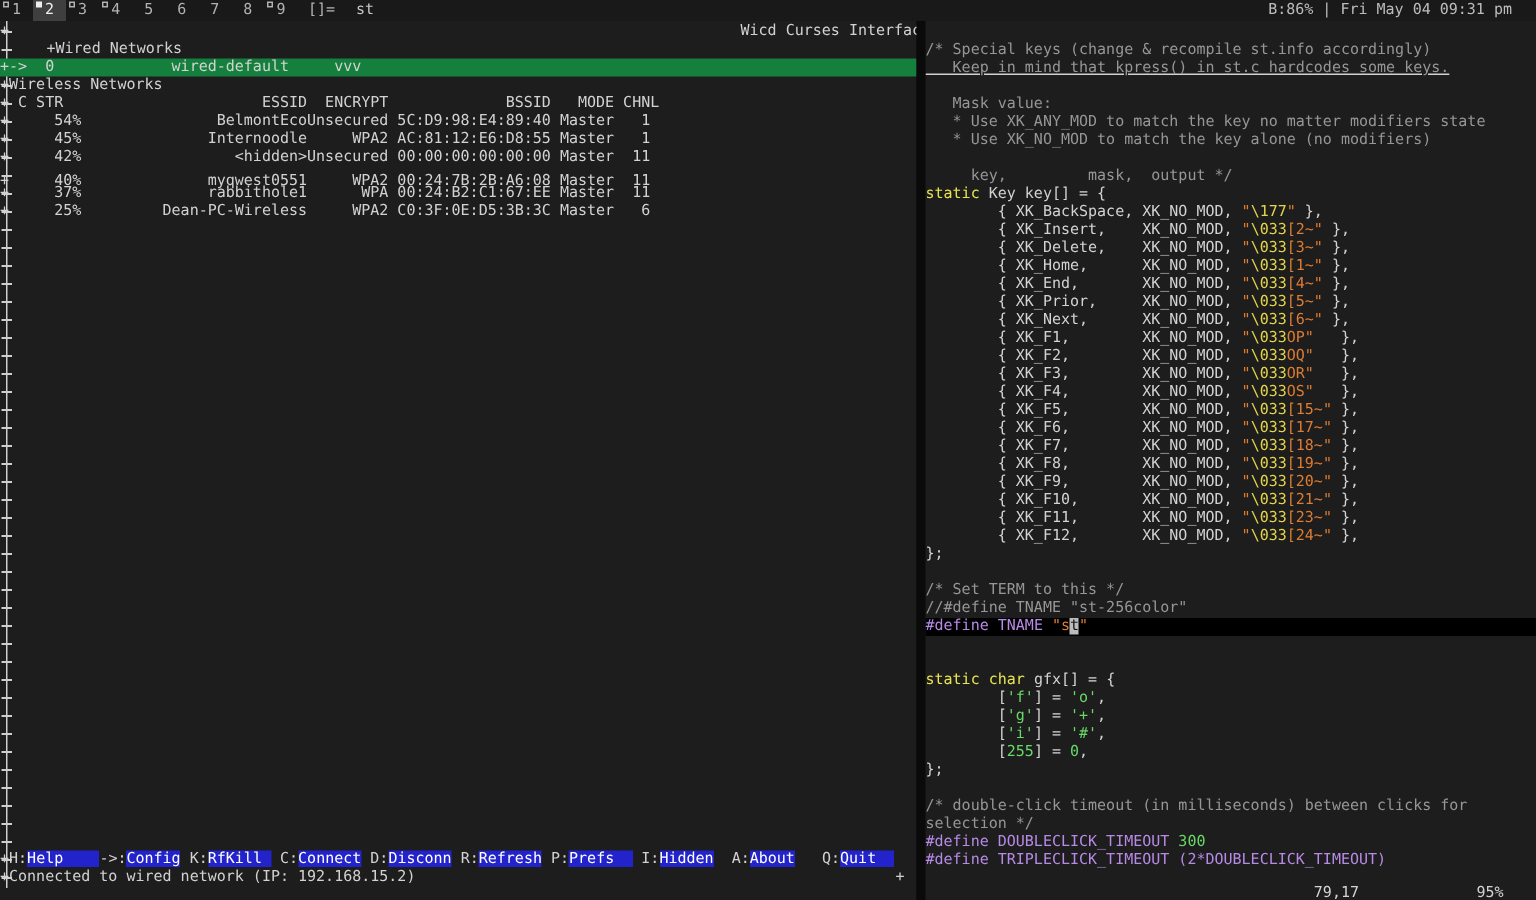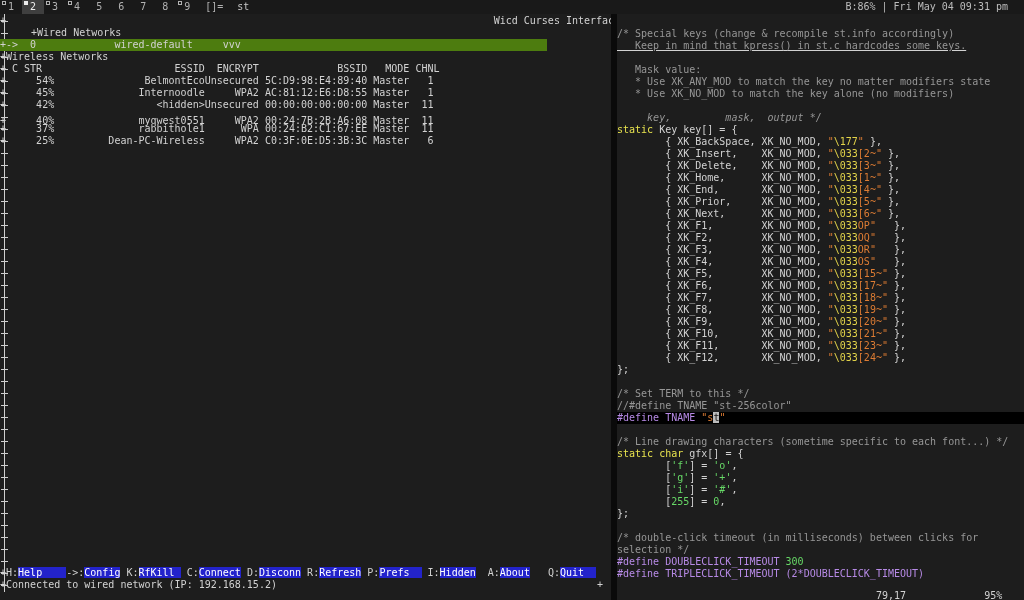--- a/index.html
+++ b/index.html
@@ -29,21 +29,21 @@
 
   pre.line{position:absolute;left:0;font-size:10px;line-height:12px;height:12px;
            white-space:pre;color:#d2d2d2;z-index:2}
   
   .vline{position:absolute;left:4px;top:0;bottom:8px;width:1px;background:#cfcfcf;z-index:1}
   .ticks{position:absolute;left:1px;top:0;bottom:8px;width:7px;z-index:1;
          background:repeating-linear-gradient(to bottom,transparent 0 7px,#cfcfcf 7px 8px,transparent 8px 12px)}
 
   .blue{color:#6c6cf2}
   .red{color:#e04040}
-  .greenrow{background:#4d7c0f;color:#042a04;width:547px}
+  .greenrow{background:#15803d;color:#042a04;width:611px}
   .bluebg{background:#2323cb;color:#ffffff}
 
   
   .cm{color:#969696}
   .tx{color:#d2d2d2}
   .kw{color:#e8e34e}
   .esc{color:#e3d44a}
   .str{color:#dd7c33}
   .pp{color:#b78ae6}
   .num{color:#67d967}
@@ -92,21 +92,21 @@
     </div>
 
   <div id="divider"></div>
 
   <div id="right" class="pane">
       <pre class="line" style="top: 14px;"><span class="cm">/* Special keys (change &amp; recompile st.info accordingly)</span></pre>
       <pre class="line" style="top: 26px; text-decoration: underline;"><span class="cm">   Keep in mind that kpress() in st.c hardcodes some keys.</span></pre>
       <pre class="line" style="top: 50px;"><span class="cm">   Mask value:</span></pre>
       <pre class="line" style="top: 62px;"><span class="cm">   * Use XK_ANY_MOD to match the key no matter modifiers state</span></pre>
       <pre class="line" style="top: 74px;"><span class="cm">   * Use XK_NO_MOD to match the key alone (no modifiers)</span></pre>
-      <pre class="line" style="top: 98px; font-style: italic;"><span class="cm">     key,         mask,  output */</span></pre>
+      <pre class="line" style="top: 98px;"><span class="cm">     key,         mask,  output */</span></pre>
       <pre class="line" style="top: 110px;"><span class="kw">static</span><span class="tx"> Key key[] = {</span></pre>
       <pre class="line" style="top: 122px;"><span class="tx">        { XK_BackSpace, XK_NO_MOD, </span><span class="str">"</span><span class="esc">\177</span><span class="str">"</span><span class="tx"> },</span></pre>
       <pre class="line" style="top: 134px;"><span class="tx">        { XK_Insert,    XK_NO_MOD, </span><span class="str">"</span><span class="esc">\033</span><span class="str">[2~"</span><span class="tx"> },</span></pre>
       <pre class="line" style="top: 146px;"><span class="tx">        { XK_Delete,    XK_NO_MOD, </span><span class="str">"</span><span class="esc">\033</span><span class="str">[3~"</span><span class="tx"> },</span></pre>
       <pre class="line" style="top: 158px;"><span class="tx">        { XK_Home,      XK_NO_MOD, </span><span class="str">"</span><span class="esc">\033</span><span class="str">[1~"</span><span class="tx"> },</span></pre>
       <pre class="line" style="top: 170px;"><span class="tx">        { XK_End,       XK_NO_MOD, </span><span class="str">"</span><span class="esc">\033</span><span class="str">[4~"</span><span class="tx"> },</span></pre>
       <pre class="line" style="top: 182px;"><span class="tx">        { XK_Prior,     XK_NO_MOD, </span><span class="str">"</span><span class="esc">\033</span><span class="str">[5~"</span><span class="tx"> },</span></pre>
       <pre class="line" style="top: 194px;"><span class="tx">        { XK_Next,      XK_NO_MOD, </span><span class="str">"</span><span class="esc">\033</span><span class="str">[6~"</span><span class="tx"> },</span></pre>
       <pre class="line" style="top: 206px;"><span class="tx">        { XK_F1,        XK_NO_MOD, </span><span class="str">"</span><span class="esc">\033</span><span class="str">OP"</span><span class="tx">   },</span></pre>
       <pre class="line" style="top: 218px;"><span class="tx">        { XK_F2,        XK_NO_MOD, </span><span class="str">"</span><span class="esc">\033</span><span class="str">OQ"</span><span class="tx">   },</span></pre>
@@ -118,21 +118,20 @@
       <pre class="line" style="top: 290px;"><span class="tx">        { XK_F8,        XK_NO_MOD, </span><span class="str">"</span><span class="esc">\033</span><span class="str">[19~"</span><span class="tx"> },</span></pre>
       <pre class="line" style="top: 302px;"><span class="tx">        { XK_F9,        XK_NO_MOD, </span><span class="str">"</span><span class="esc">\033</span><span class="str">[20~"</span><span class="tx"> },</span></pre>
       <pre class="line" style="top: 314px;"><span class="tx">        { XK_F10,       XK_NO_MOD, </span><span class="str">"</span><span class="esc">\033</span><span class="str">[21~"</span><span class="tx"> },</span></pre>
       <pre class="line" style="top: 326px;"><span class="tx">        { XK_F11,       XK_NO_MOD, </span><span class="str">"</span><span class="esc">\033</span><span class="str">[23~"</span><span class="tx"> },</span></pre>
       <pre class="line" style="top: 338px;"><span class="tx">        { XK_F12,       XK_NO_MOD, </span><span class="str">"</span><span class="esc">\033</span><span class="str">[24~"</span><span class="tx"> },</span></pre>
       <pre class="line" style="top: 350px;"><span class="tx">};</span></pre>
       <pre class="line" style="top: 374px;"><span class="cm">/* Set TERM to this */</span></pre>
       <pre class="line" style="top: 386px;"><span class="cm">//#define TNAME "st-256color"</span></pre>
       <div class="curline" style="top: 398px;"></div>
       <pre class="line" style="top: 398px;"><span class="pp">#define</span><span class="tx"> </span><span class="pp">TNAME</span><span class="tx"> </span><span class="str">"s</span><span class="cur">t</span><span class="str">"</span></pre>
-      <pre class="line" style="top: 422px;"><span class="cm">/* Line drawing characters (sometime specific to each font...) */</span></pre>
       <pre class="line" style="top: 434px;"><span class="kw">static</span><span class="tx"> </span><span class="kw">char</span><span class="tx"> gfx[] = {</span></pre>
       <pre class="line" style="top: 446px;"><span class="tx">        [</span><span class="num">'f'</span><span class="tx">] = </span><span class="num">'o'</span><span class="tx">,</span></pre>
       <pre class="line" style="top: 458px;"><span class="tx">        [</span><span class="num">'g'</span><span class="tx">] = </span><span class="num">'+'</span><span class="tx">,</span></pre>
       <pre class="line" style="top: 470px;"><span class="tx">        [</span><span class="num">'i'</span><span class="tx">] = </span><span class="num">'#'</span><span class="tx">,</span></pre>
       <pre class="line" style="top: 482px;"><span class="tx">        [</span><span class="num">255</span><span class="tx">] = </span><span class="num">0</span><span class="tx">,</span></pre>
       <pre class="line" style="top: 494px;"><span class="tx">};</span></pre>
       <pre class="line" style="top: 518px;"><span class="cm">/* double-click timeout (in milliseconds) between clicks for</span></pre>
       <pre class="line" style="top: 530px;"><span class="cm">selection */</span></pre>
       <pre class="line" style="top: 542px;"><span class="pp">#define DOUBLECLICK_TIMEOUT </span><span class="num">300</span></pre>
       <pre class="line" style="top: 554px;"><span class="pp">#define TRIPLECLICK_TIMEOUT (2*DOUBLECLICK_TIMEOUT)</span></pre>

